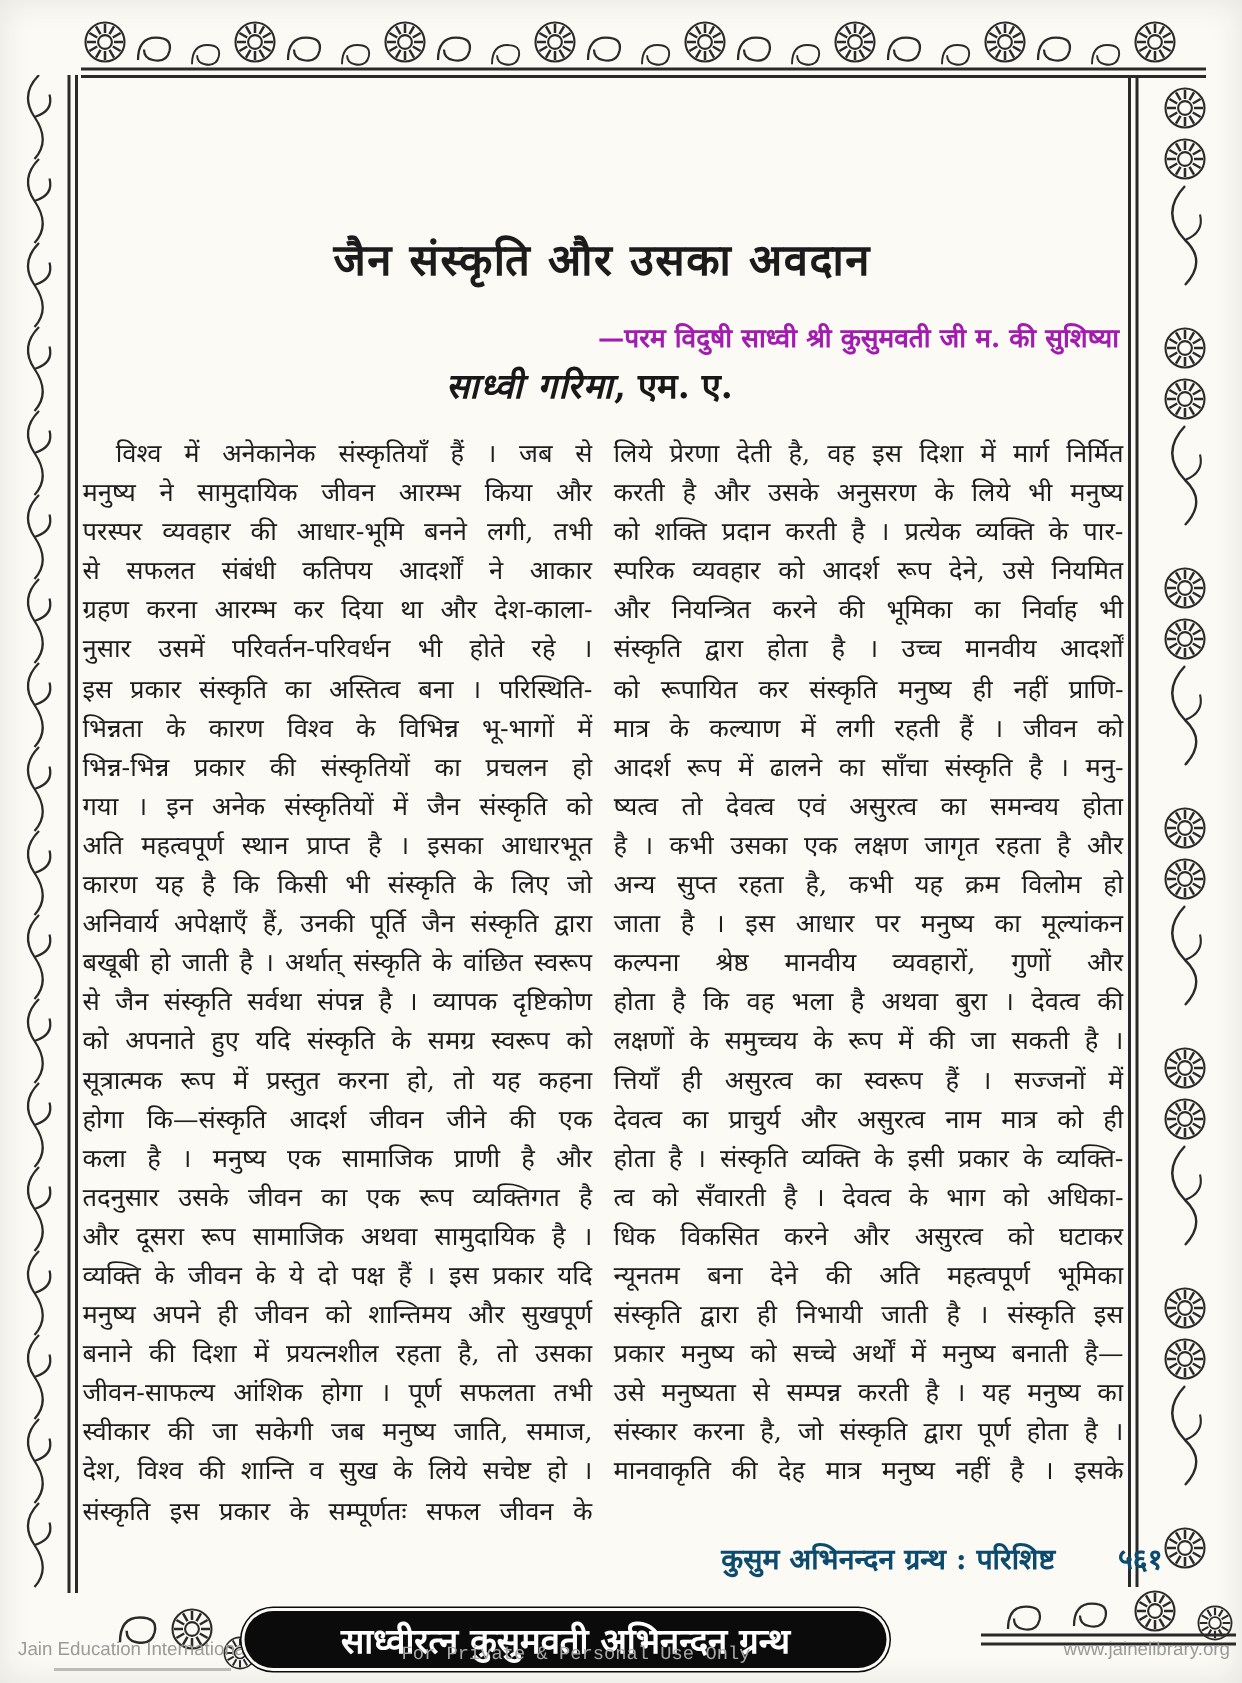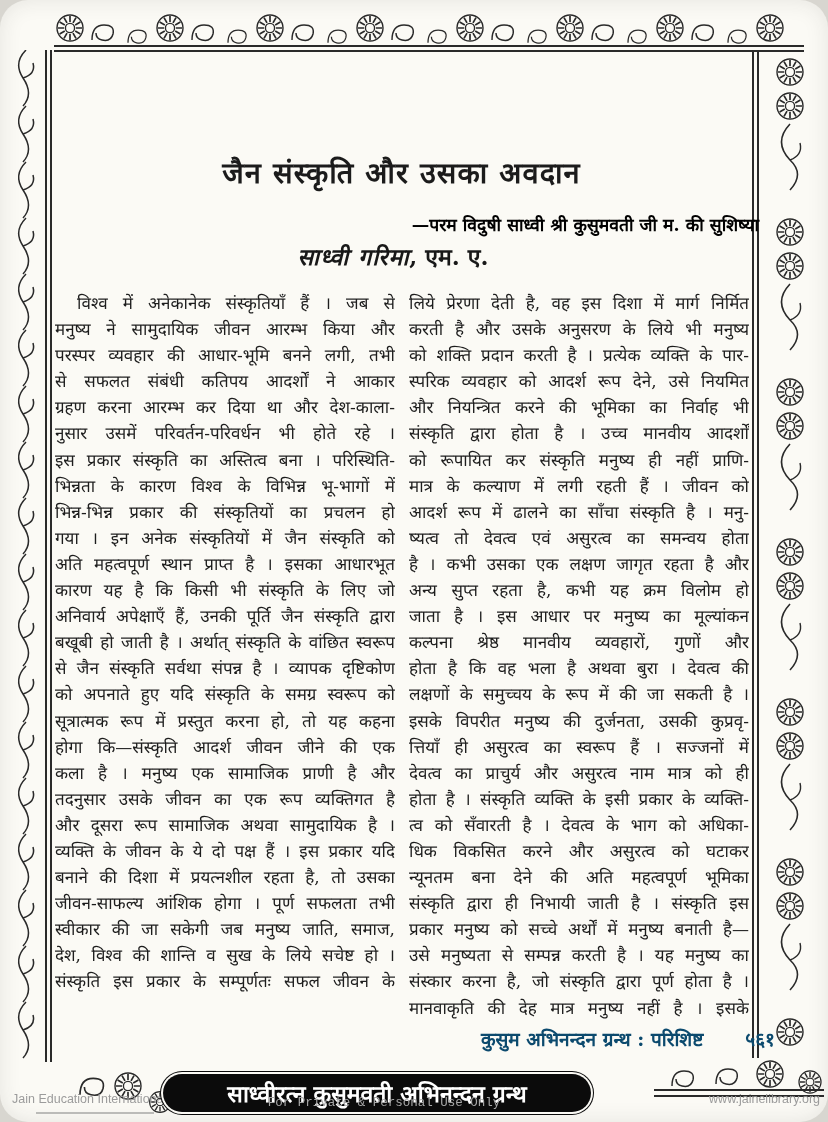--- a/index.html
+++ b/index.html
@@ -1,36 +1,35 @@
 <!DOCTYPE html>
 <html><head>
 <meta charset="utf-8">
 <style>
   html,body{margin:0;padding:0;background:#d8d6d0;}
   .page{
     position:relative;width:828px;height:1122px;margin:0 auto;
     background:#fbfaf5;color:#222;overflow:hidden;
     font-family:"DejaVu Serif","Liberation Serif",serif;
     box-shadow:inset 0 0 22px rgba(40,40,40,.10);
-    border-radius:28px;
   }
   svg.border{position:absolute;pointer-events:none;}
   .b-top{left:8px;top:6px;}
   .b-left{left:10px;top:50px;}
   .b-right{left:746px;top:50px;}
   .b-br{left:650px;top:1052px;}
   .b-bl{left:76px;top:1060px;}
   .title{
     position:absolute;left:55px;top:152px;width:693px;margin:0;
     text-align:center;font-size:29px;font-weight:bold;color:#1b1b1b;
     letter-spacing:1px;
   }
   .byline{
-    position:absolute;left:69px;top:212px;width:690px;
-    text-align:right;font-size:17.5px;font-weight:bold;color:#000000;
+    position:absolute;left:56px;top:212px;width:690px;
+    text-align:right;font-size:17.5px;font-weight:bold;color:#a21caf;
   }
   .author{
     position:absolute;left:55px;top:240px;width:676px;
     text-align:center;font-size:23px;font-weight:bold;color:#181818;
   }
   .author .name{font-style:italic;letter-spacing:1px;}
   .author .suffix{font-style:normal;}
   .cols{
     position:absolute;left:55px;top:290px;width:694px;
     display:flex;gap:14px;
@@ -185,20 +184,21 @@
         <div class="tline">अनिवार्य अपेक्षाएँ हैं, उनकी पूर्ति जैन संस्कृति द्वारा</div>
         <div class="tline">बखूबी हो जाती है । अर्थात् संस्कृति के वांछित स्वरूप</div>
         <div class="tline">से जैन संस्कृति सर्वथा संपन्न है । व्यापक दृष्टिकोण</div>
         <div class="tline">को अपनाते हुए यदि संस्कृति के समग्र स्वरूप को</div>
         <div class="tline">सूत्रात्मक रूप में प्रस्तुत करना हो, तो यह कहना</div>
         <div class="tline">होगा कि—संस्कृति आदर्श जीवन जीने की एक</div>
         <div class="tline">कला है । मनुष्य एक सामाजिक प्राणी है और</div>
         <div class="tline">तदनुसार उसके जीवन का एक रूप व्यक्तिगत है</div>
         <div class="tline">और दूसरा रूप सामाजिक अथवा सामुदायिक है ।</div>
         <div class="tline">व्यक्ति के जीवन के ये दो पक्ष हैं । इस प्रकार यदि</div>
+        <div class="tline">मनुष्य अपने ही जीवन को शान्तिमय और सुखपूर्ण</div>
         <div class="tline">बनाने की दिशा में प्रयत्नशील रहता है, तो उसका</div>
         <div class="tline">जीवन-साफल्य आंशिक होगा । पूर्ण सफलता तभी</div>
         <div class="tline">स्वीकार की जा सकेगी जब मनुष्य जाति, समाज,</div>
         <div class="tline">देश, विश्व की शान्ति व सुख के लिये सचेष्ट हो ।</div>
         <div class="tline">संस्कृति इस प्रकार के सम्पूर्णतः सफल जीवन के</div>
       </div>
     <div class="col col-right">
         <div class="tline">लिये प्रेरणा देती है, वह इस दिशा में मार्ग निर्मित</div>
         <div class="tline">करती है और उसके अनुसरण के लिये भी मनुष्य</div>
         <div class="tline">को शक्ति प्रदान करती है । प्रत्येक व्यक्ति के पार-</div>
@@ -208,21 +208,20 @@
         <div class="tline">को रूपायित कर संस्कृति मनुष्य ही नहीं प्राणि-</div>
         <div class="tline">मात्र के कल्याण में लगी रहती हैं । जीवन को</div>
         <div class="tline">आदर्श रूप में ढालने का साँचा संस्कृति है । मनु-</div>
         <div class="tline">ष्यत्व तो देवत्व एवं असुरत्व का समन्वय होता</div>
         <div class="tline">है । कभी उसका एक लक्षण जागृत रहता है और</div>
         <div class="tline">अन्य सुप्त रहता है, कभी यह क्रम विलोम हो</div>
         <div class="tline">जाता है । इस आधार पर मनुष्य का मूल्यांकन</div>
         <div class="tline">कल्पना श्रेष्ठ मानवीय व्यवहारों, गुणों और</div>
         <div class="tline">होता है कि वह भला है अथवा बुरा । देवत्व की</div>
         <div class="tline">लक्षणों के समुच्चय के रूप में की जा सकती है ।</div>
-        <div class="tline">इसके विपरीत मनुष्य की दुर्जनता, उसकी कुप्रवृ-</div>
         <div class="tline">त्तियाँ ही असुरत्व का स्वरूप हैं । सज्जनों में</div>
         <div class="tline">देवत्व का प्राचुर्य और असुरत्व नाम मात्र को ही</div>
         <div class="tline">होता है । संस्कृति व्यक्ति के इसी प्रकार के व्यक्ति-</div>
         <div class="tline">त्व को सँवारती है । देवत्व के भाग को अधिका-</div>
         <div class="tline">धिक विकसित करने और असुरत्व को घटाकर</div>
         <div class="tline">न्यूनतम बना देने की अति महत्वपूर्ण भूमिका</div>
         <div class="tline">संस्कृति द्वारा ही निभायी जाती है । संस्कृति इस</div>
         <div class="tline">प्रकार मनुष्य को सच्चे अर्थों में मनुष्य बनाती है—</div>
         <div class="tline">उसे मनुष्यता से सम्पन्न करती है । यह मनुष्य का</div>
         <div class="tline">संस्कार करना है, जो संस्कृति द्वारा पूर्ण होता है ।</div>

